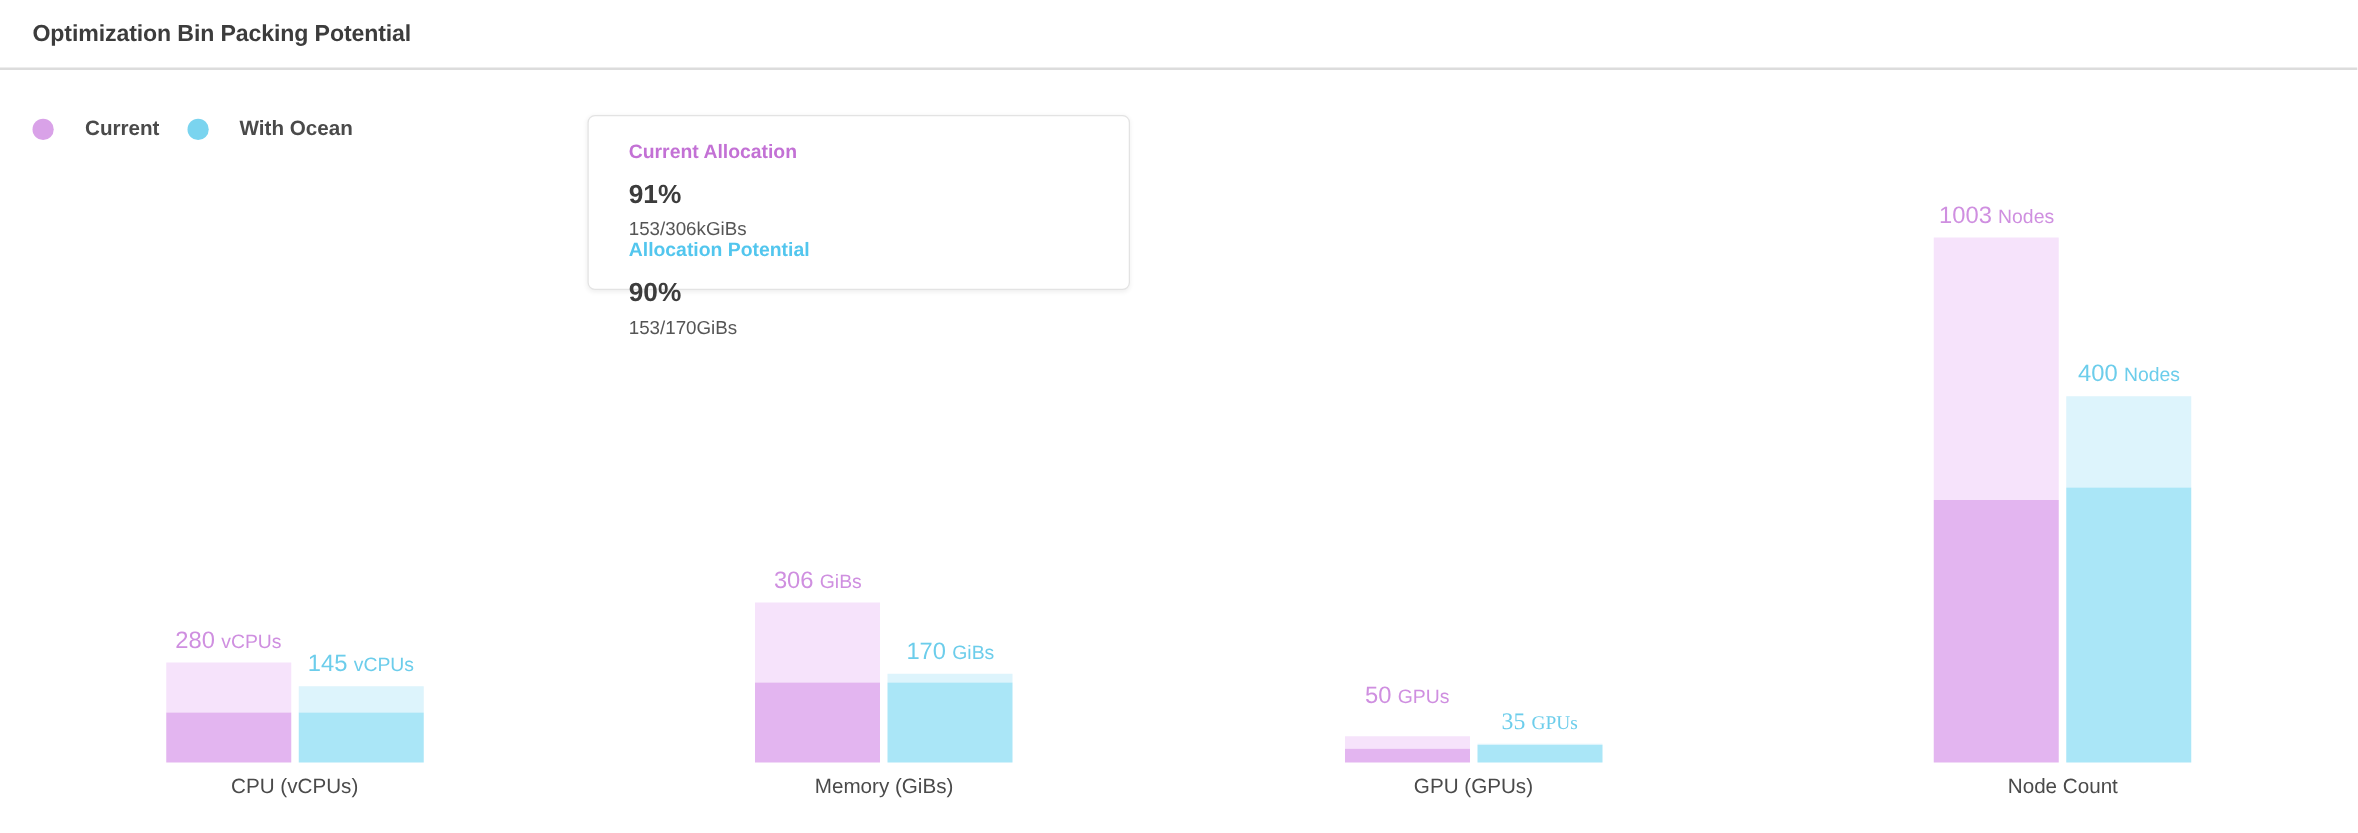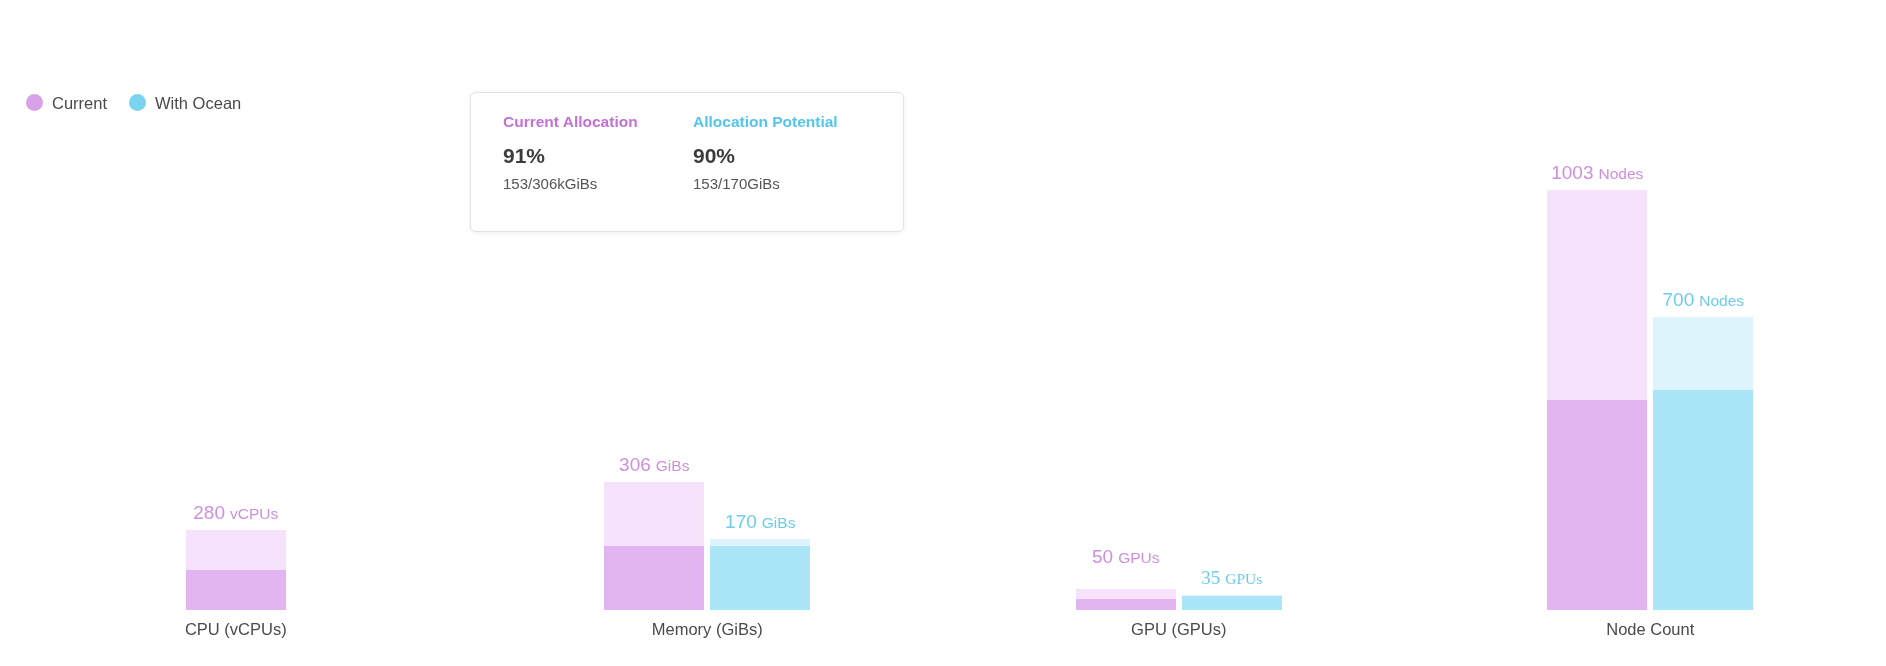--- a/index.html
+++ b/index.html
@@ -40,22 +40,23 @@
   .legend {
     position: absolute;
     left: 26px; top: 88px;
     display: flex;
     align-items: center;
     gap: 22px;
     height: 30px;
   }
   .legend-item {
     display: flex;
-    align-items: flex-start;
-    gap: 9px;
+    align-items: center;
+    gap: 25px;
+    font-weight: bold;
   }
   .legend-dot {
     width: 17px; height: 17px;
     border-radius: 50%;
     display: block;
   }
   .legend-label {
     font-size: 16.5px;
     color: #4a4a4a;
   }
@@ -65,20 +66,21 @@
     position: absolute;
     left: 470px; top: 92px;
     width: 434px;
     height: 140px;
     background: #ffffff;
     border: 1px solid #e3e3e3;
     border-radius: 6px;
     box-shadow: 0 1px 4px rgba(0,0,0,0.07);
     display: flex;
     padding: 20px 0 0 32px;
+    flex-direction: column;
   }
   .tt-col { width: 190px; }
   .tt-head {
     font-size: 15.5px;
     font-weight: bold;
     margin-bottom: 13px;
     white-space: nowrap;
   }
   .tt-head.cur { color: #c371d5; }
   .tt-head.pot { color: #52c6ee; }
@@ -157,20 +159,23 @@
     text-align: center;
     font-size: 16.5px;
     color: #4a4a4a;
   }
 </style>
 </head>
 <body>
 
 <div class="panel">
 
+  <div class="header">
+    <div class="header-title">Optimization Bin Packing Potential</div>
+  </div>
 
   <div class="legend">
     <div class="legend-item">
       <span class="legend-dot" style="background:#d9a2e8;"></span>
       <span class="legend-label">Current</span>
     </div>
     <div class="legend-item">
       <span class="legend-dot" style="background:#7ad4ef;"></span>
       <span class="legend-label">With Ocean</span>
     </div>
@@ -192,20 +197,27 @@
   <div class="plot" id="plot">
       <div class="group" style="left: 0px; width: 471.5px;">
         <div class="group-inner">
           <div class="bar-wrap" style="width: 100px; height: 80px;">
             <div class="bar" style="height: 80px;">
               <div class="bar-top" style="height: 40px; background: rgb(246, 227, 251);"></div>
               <div class="bar-fill" style="height: 40px; background: rgb(227, 181, 240);"></div>
             </div>
             <div class="bar-value v-cur" style="bottom: 88px;"><span class="num">280</span><span class="unit">vCPUs</span></div>
           </div>
+          <div class="bar-wrap" style="width: 100px; height: 61px;">
+            <div class="bar" style="height: 61px;">
+              <div class="bar-top" style="height: 21px; background: rgb(221, 244, 252);"></div>
+              <div class="bar-fill" style="height: 40px; background: rgb(170, 230, 247);"></div>
+            </div>
+            <div class="bar-value v-oce" style="bottom: 69px;"><span class="num">145</span><span class="unit">vCPUs</span></div>
+          </div>
         </div>
       </div>
       <div class="group" style="left: 471.5px; width: 471.5px;">
         <div class="group-inner">
           <div class="bar-wrap" style="width: 100px; height: 136px;">
             <div class="bar" style="height: 128px;">
               <div class="bar-top" style="height: 64px; background: rgb(246, 227, 251);"></div>
               <div class="bar-fill" style="height: 64px; background: rgb(227, 181, 240);"></div>
             </div>
             <div class="bar-value v-cur" style="bottom: 136px;"><span class="num">306</span><span class="unit">GiBs</span></div>
@@ -244,21 +256,21 @@
               <div class="bar-top" style="height: 210px; background: rgb(246, 227, 251);"></div>
               <div class="bar-fill" style="height: 210px; background: rgb(227, 181, 240);"></div>
             </div>
             <div class="bar-value v-cur" style="bottom: 428px;"><span class="num">1003</span><span class="unit">Nodes</span></div>
           </div>
           <div class="bar-wrap" style="width: 100px; height: 293px;">
             <div class="bar" style="height: 293px;">
               <div class="bar-top" style="height: 73px; background: rgb(221, 244, 252);"></div>
               <div class="bar-fill" style="height: 220px; background: rgb(170, 230, 247);"></div>
             </div>
-            <div class="bar-value v-oce" style="bottom: 301px;"><span class="num">700</span><span class="unit">Nodes</span></div>
+            <div class="bar-value v-oce" style="bottom: 301px;"><span class="num">400</span><span class="unit">Nodes</span></div>
           </div>
         </div>
       </div>
     </div>
 
   <div id="axis-labels">
       <div class="axis-label" style="left: 0px; width: 471.5px;">CPU (vCPUs)</div>
       <div class="axis-label" style="left: 471.5px; width: 471.5px;">Memory (GiBs)</div>
       <div class="axis-label" style="left: 943px; width: 471.5px;">GPU (GPUs)</div>
       <div class="axis-label" style="left: 1414.5px; width: 471.5px;">Node Count</div>

